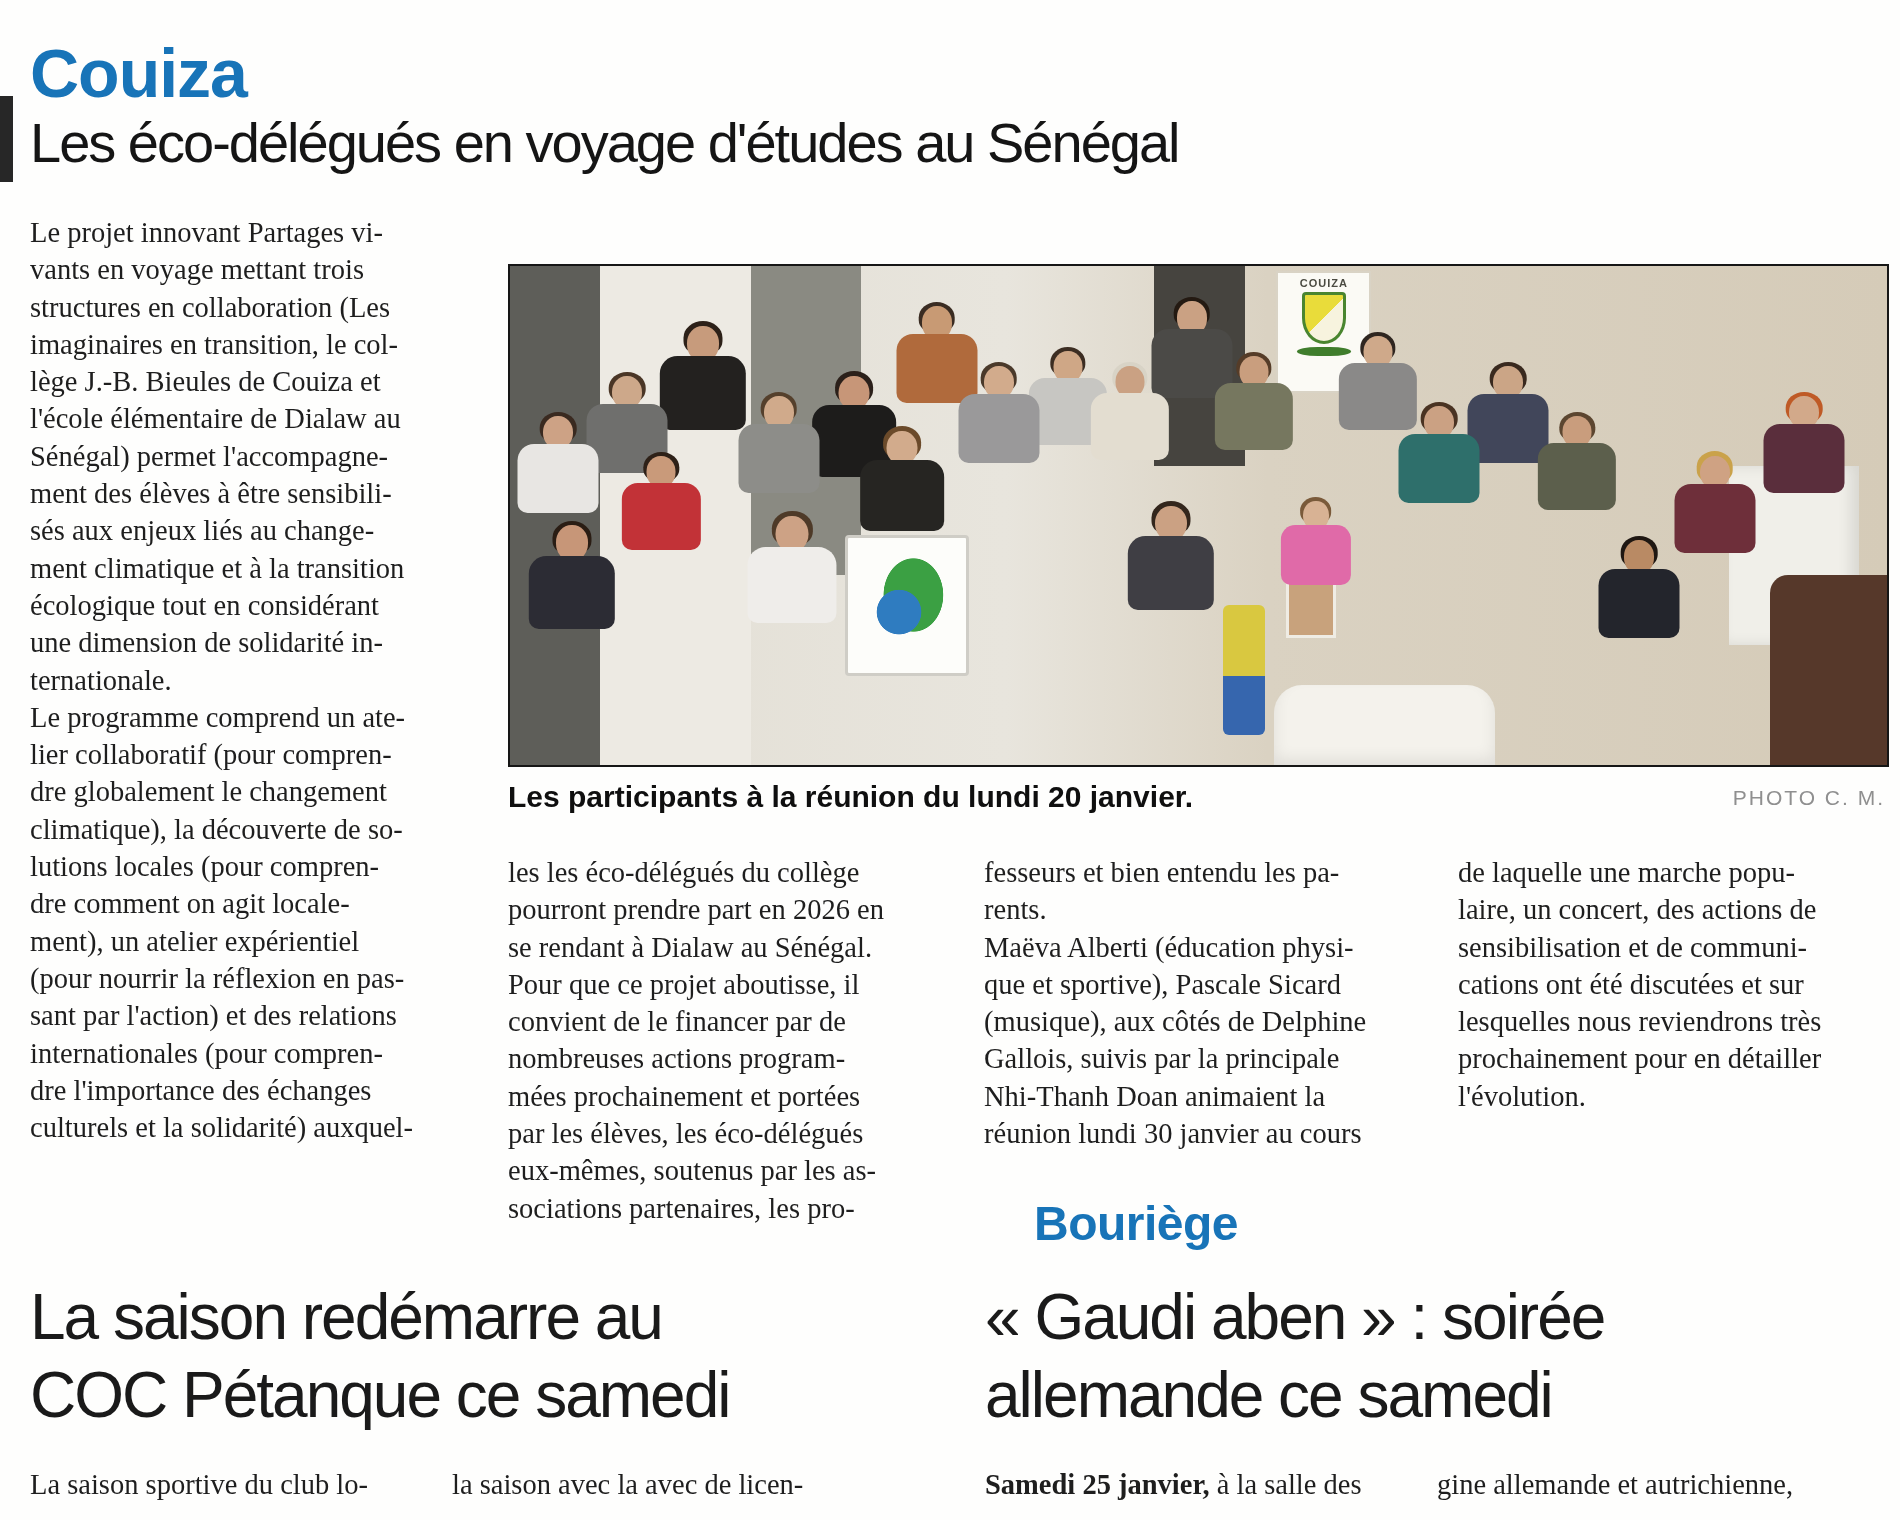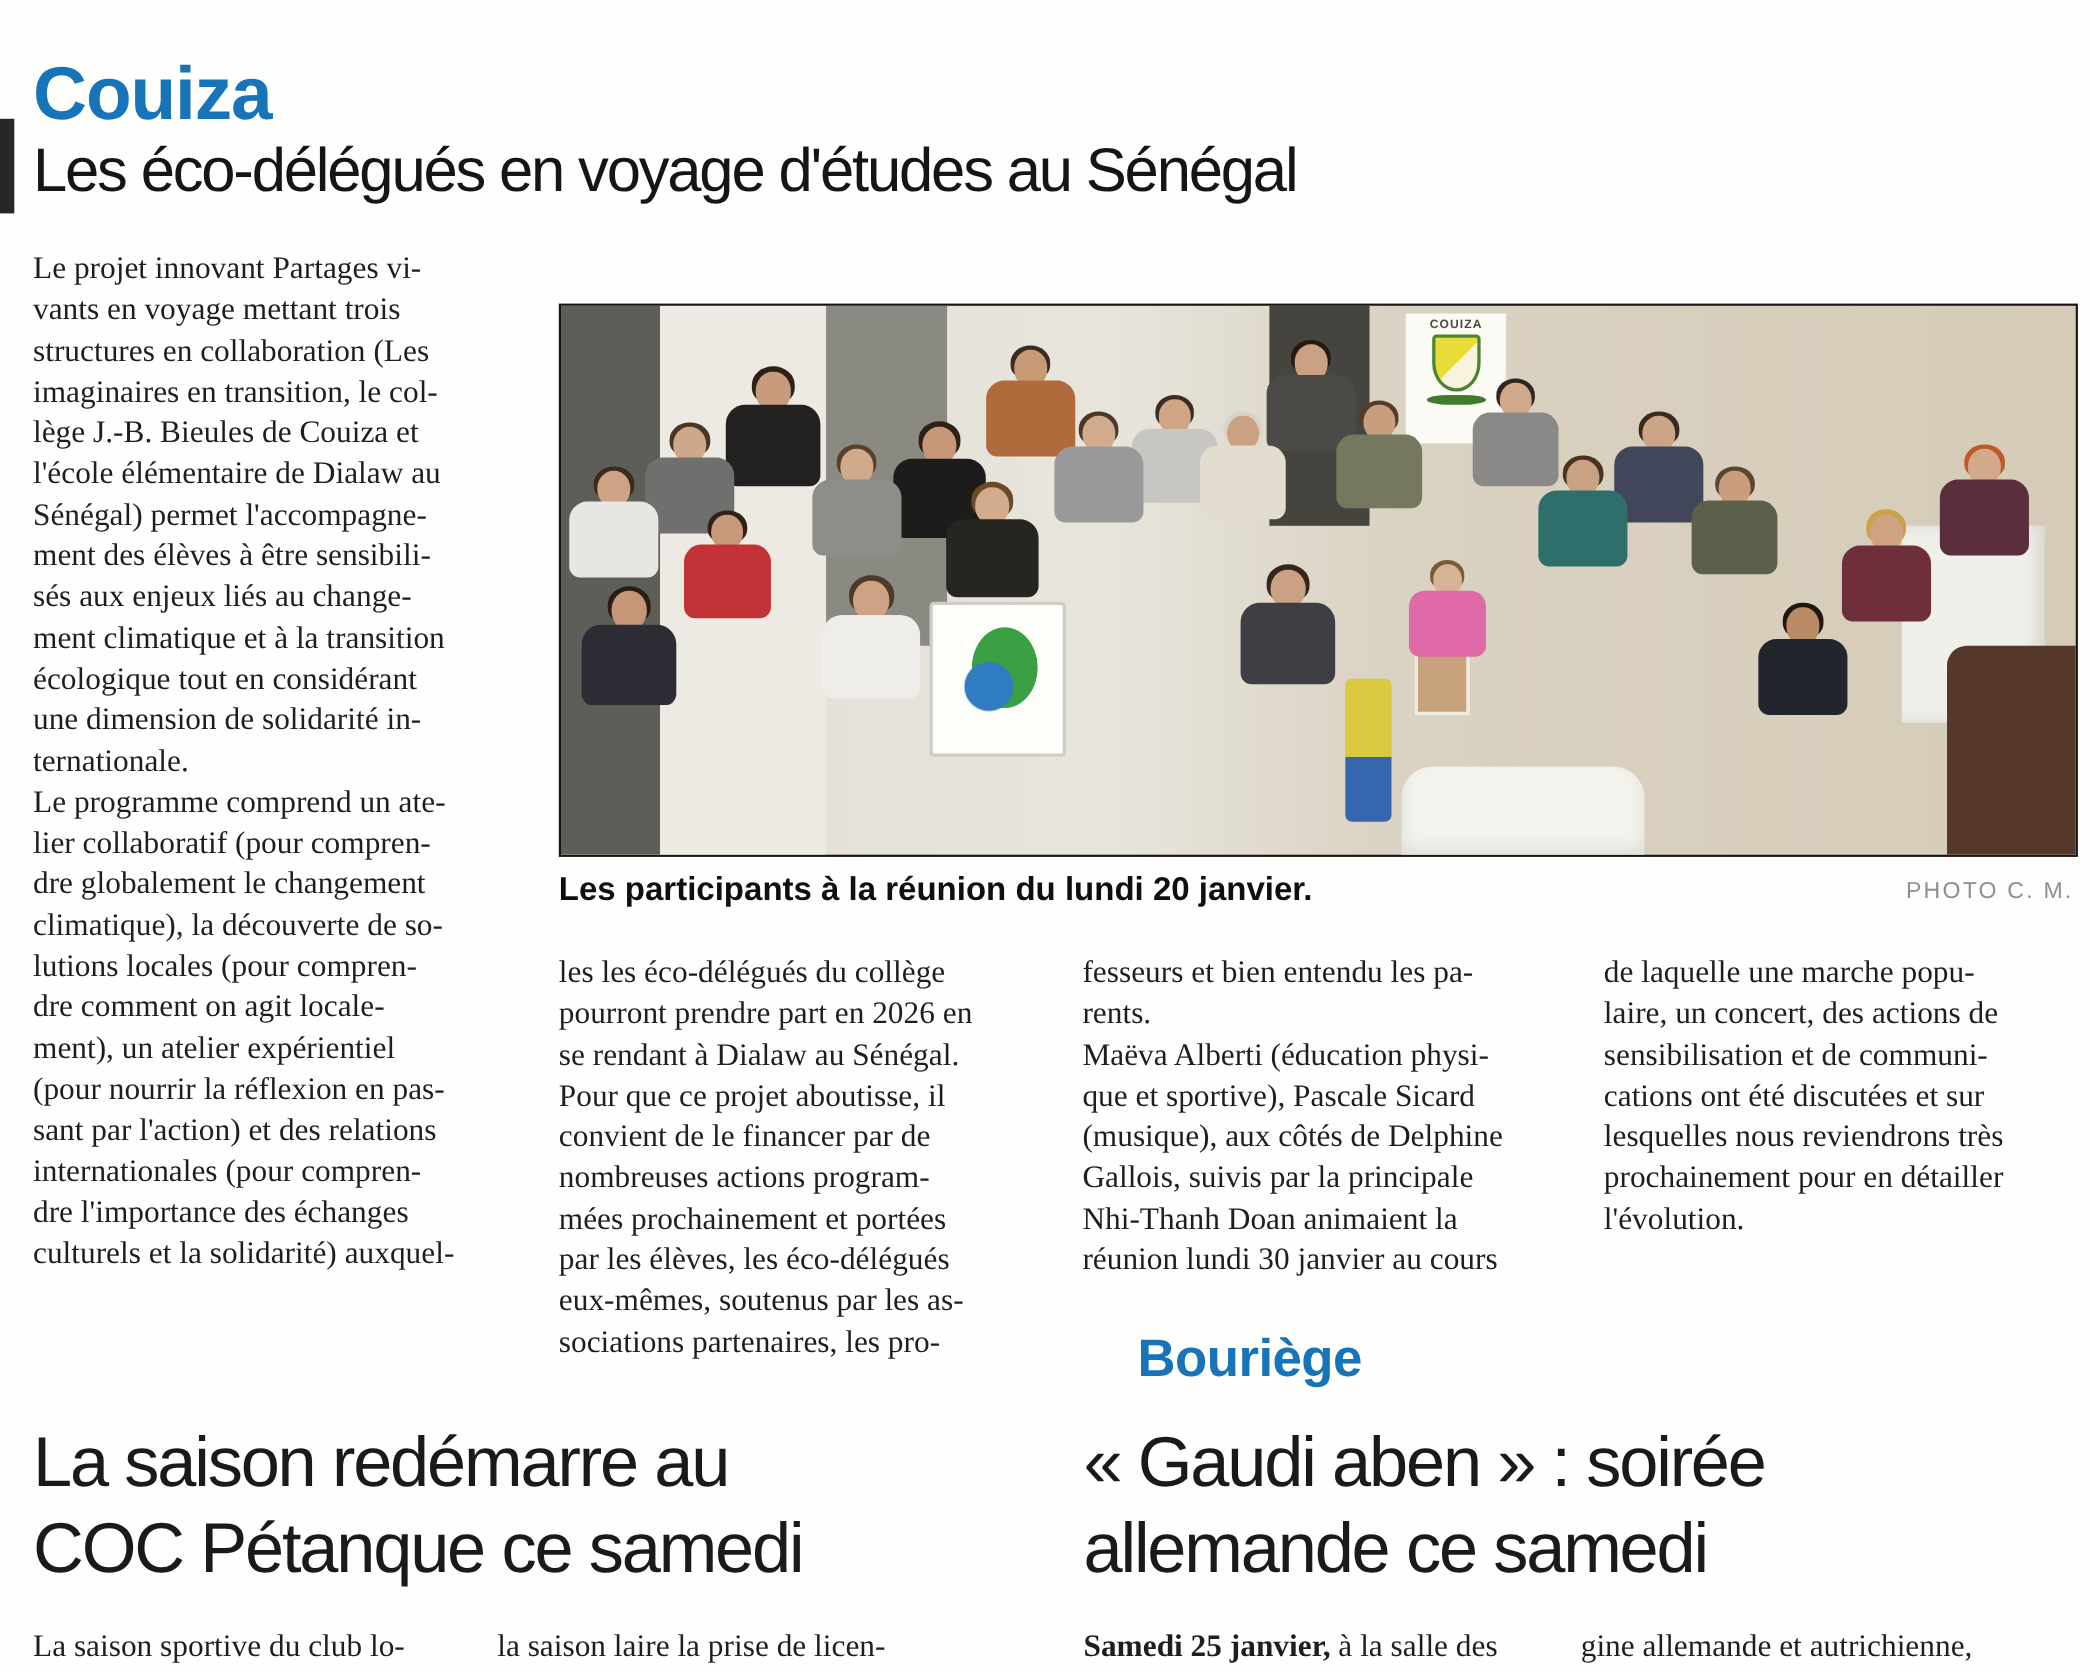--- a/index.html
+++ b/index.html
@@ -1,18 +1,18 @@
 <!DOCTYPE html>
 <html><head>
 <meta charset="utf-8">
 <style>
   html,body { margin:0; padding:0; background:#ffffff; }
   .page { position:relative; width:1900px; height:1520px; background:#fefefdf8; overflow:hidden;
           font-family:"Liberation Serif", serif; color:#1d1d1d; }
-  .abs { position:absolute;margin-top:12px; }
+  .abs { position:absolute; }
 
   .kicker   { font-family:"Liberation Sans", sans-serif; font-weight:700; font-size:68px; letter-spacing:-1px; }
   .headline { font-family:"Liberation Sans", sans-serif; font-weight:400; font-size:56px;
               letter-spacing:-2px; color:#151515; white-space:nowrap; }
   .bodycol  { font-size:28.5px; line-height:37.3px; white-space:pre-line; color:#1e1e1e; }
   .subhead  { font-family:"Liberation Sans", sans-serif; font-weight:400; font-size:64px; line-height:78px;
               letter-spacing:-2px; color:#1a1a1a; white-space:pre-line; }
   .caption  { font-family:"Liberation Sans", sans-serif; font-weight:700; font-size:30px; color:#0f0f0f; }
   .credit   { font-family:"Liberation Sans", sans-serif; font-weight:400; font-size:21px; color:#8f8f8f;
               letter-spacing:2px; text-align:right; }
@@ -263,21 +263,21 @@
 laire, un concert, des actions de
 sensibilisation et de communi-
 cations ont été discutées et sur
 lesquelles nous reviendrons très
 prochainement pour en détailler
 l'évolution.</div>
 
   <div class="abs subhead" style="left:30px; top:1278px;">La saison redémarre au
 COC Pétanque ce samedi</div>
   <div class="abs bodycol" style="left:30px; top:1466px; width:410px;">La saison sportive du club lo-</div>
-  <div class="abs bodycol" style="left:452px; top:1466px; width:360px;">la saison laire la prise de licen-</div>
+  <div class="abs bodycol" style="left:452px; top:1466px; width:360px;">la saison avec la avec de licen-</div>
 
   <div class="abs kicker2 accent" style="left: 1034px; top: 1196px; color: rgb(24, 116, 184);">Bouriège</div>
   <div class="abs subhead" style="left:985px; top:1278px;">« Gaudi aben » : soirée
 allemande ce samedi</div>
   <div class="abs bodycol" style="left:985px; top:1466px; width:440px;"><span class="leadbold">Samedi 25 janvier,</span><span> à la salle des</span></div>
   <div class="abs bodycol" style="left:1437px; top:1466px; width:455px;">gine allemande et autrichienne,</div>
 
 </div>
 
 </body></html>

